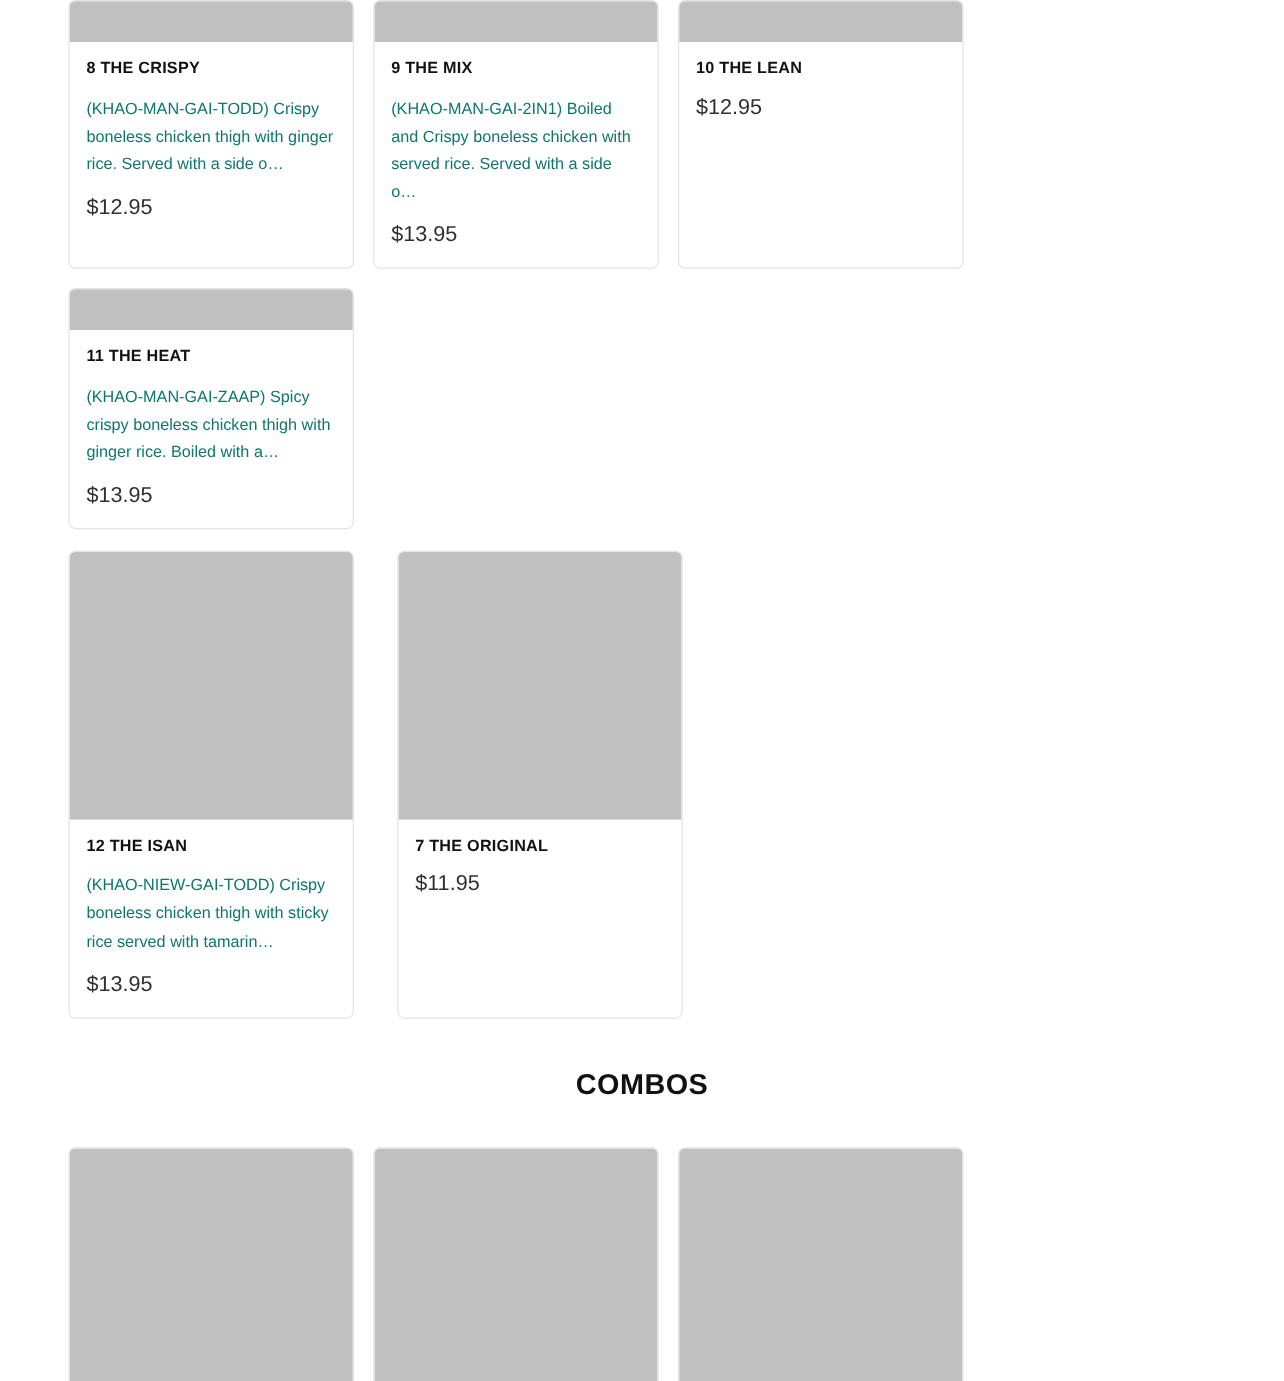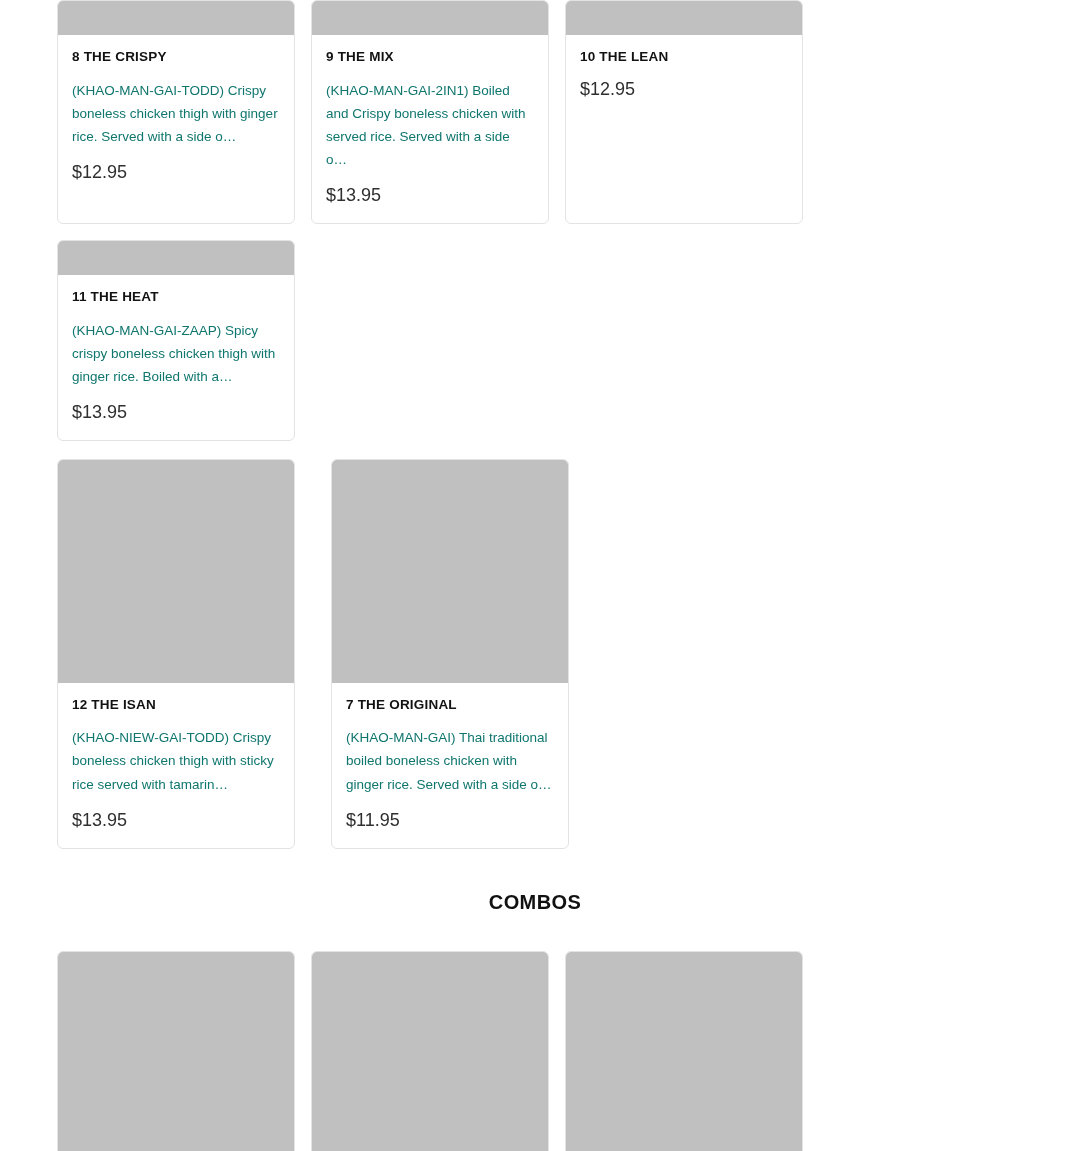--- a/index.html
+++ b/index.html
@@ -79,21 +79,21 @@
   .row-dishes-top .card-thumb { height: 34px; }
   .row-dishes-top .card { margin-top: 0; }
 
   
   .row-dishes-second { margin-top: 18px; gap: 36px; }
   .row-dishes-second .card-thumb { height: 223px; }
 
   
   .section-heading {
     text-align: center;
-    font-size: 20px;
+    font-size: 24px;
     font-weight: bold;
     color: #111111;
     letter-spacing: 0.4px;
     margin: 42px 0 37px 0;
     text-transform: uppercase;
   }
 
   
   .row-combos .card-thumb { height: 230px; }
   .row-combos .card { min-height: 404px; }
@@ -150,21 +150,20 @@
         <div class="card-title">12 THE ISAN</div>
         <div class="card-desc">(KHAO-NIEW-GAI-TODD) Crispy boneless chicken thigh with sticky rice served with tamarin…</div>
         <div class="card-price">$13.95</div>
       </div>
     </div>
 
     <div class="card">
       <div class="card-thumb"></div>
       <div class="card-body">
         <div class="card-title">7 THE ORIGINAL</div>
-        <div class="card-desc">(KHAO-MAN-GAI) Thai traditional boiled boneless chicken with ginger rice. Served with a side o…</div>
         <div class="card-price">$11.95</div>
       </div>
     </div>
 
   </div>
 
   <h2 class="section-heading">COMBOS</h2>
 
   <div class="grid-section row-combos">
 

